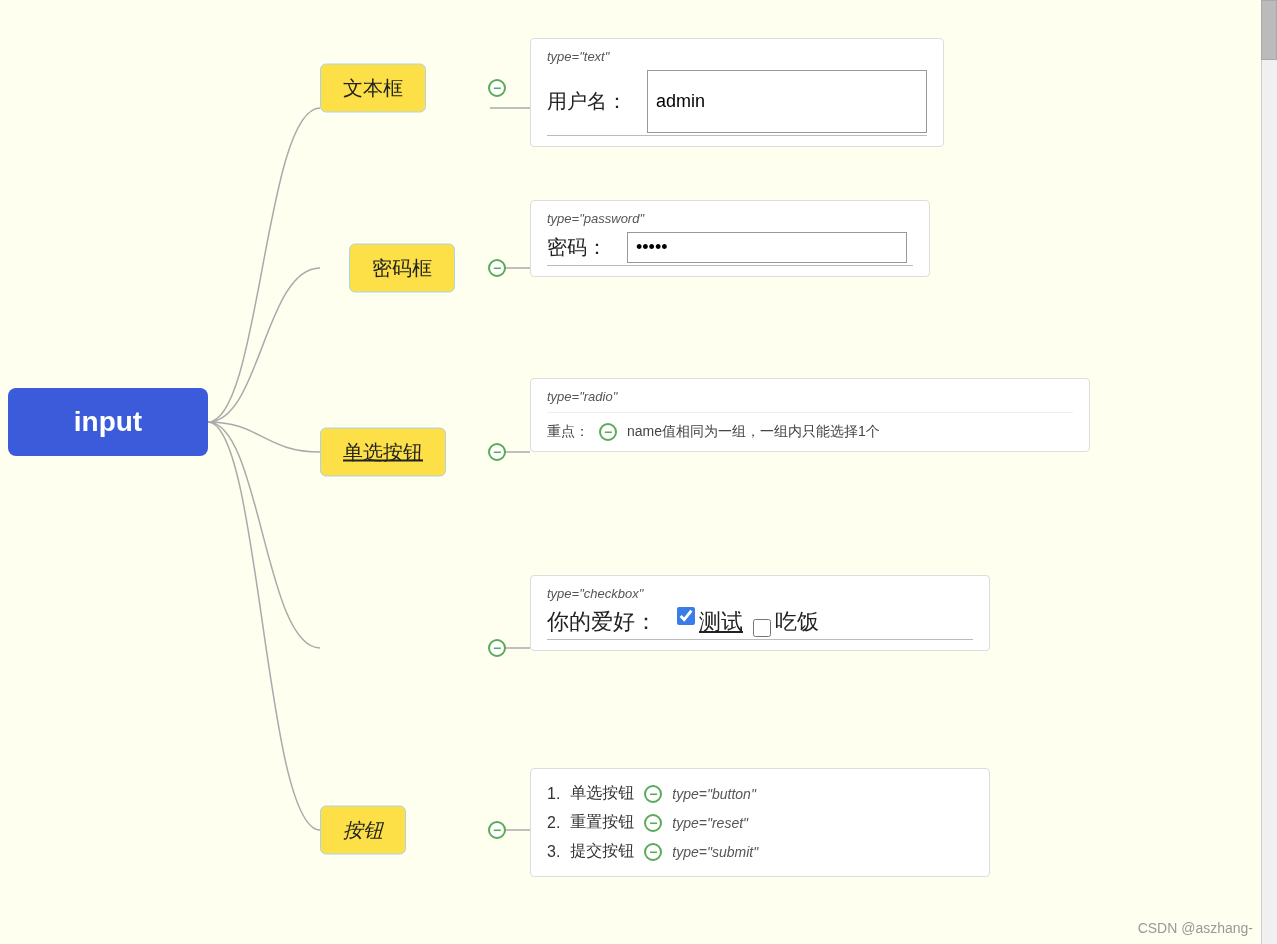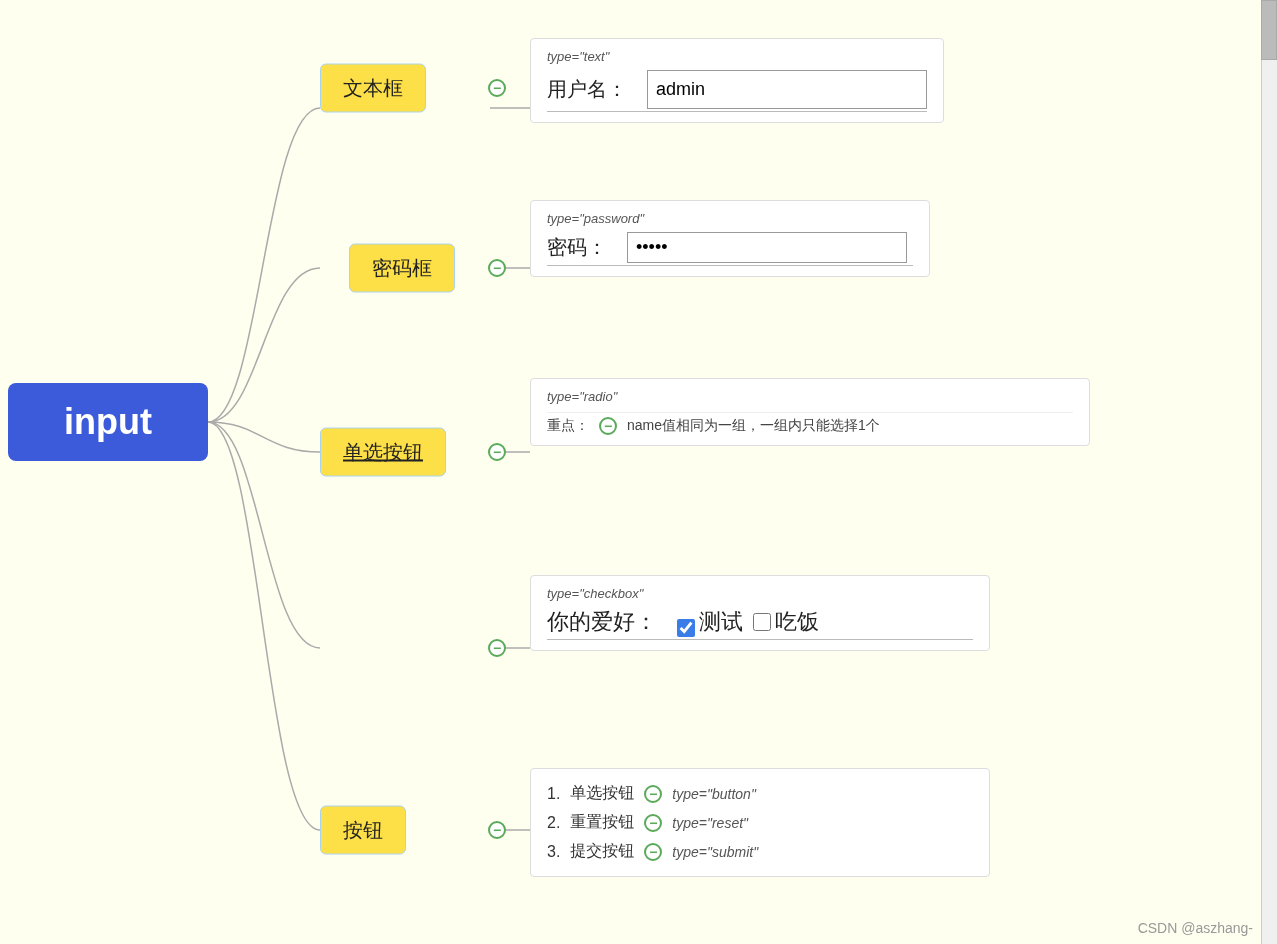--- a/index.html
+++ b/index.html
@@ -30,21 +30,21 @@
     }
 
     
     .root-node {
       position: absolute;
       left: 8px;
       top: 422px;
       transform: translateY(-50%);
       background: #3b5bdb;
       color: white;
-      font-size: 36px;
+      font-size: 28px;
       font-weight: bold;
       padding: 18px 32px;
       border-radius: 8px;
       width: 200px;
       text-align: center;
     }
 
     
     .branch-node {
       position: absolute;
@@ -124,21 +124,21 @@
     }
 
     
     .note-row {
       display: flex;
       align-items: center;
       gap: 10px;
       font-size: 14px;
       color: #444;
       margin-top: 8px;
-      padding-top: 4px;
+      padding-top: 10px;
       border-top: 1px solid #eee;
     }
 
     
     .btn-list-item {
       display: flex;
       align-items: center;
       gap: 10px;
       font-size: 16px;
       color: #333;
@@ -214,21 +214,21 @@
   </div>
 
   <div class="minus-circle" style="position:absolute; top:88px; left:488px; transform:translateY(-50%);">
     <span>−</span>
   </div>
 
   <div class="content-panel" style="top:38px; left:530px; min-width:400px;">
     <div class="type-label">type="text"</div>
     <div class="form-row form-underline">
       <span>用户名：</span>
-      <input type="text" value="admin" style="font-size: 18px; border: 1px solid rgb(153, 153, 153); padding: 8px 8px; width: 280px; outline: none;">
+      <input type="text" value="admin" style="font-size: 18px; border: 1px solid rgb(153, 153, 153); padding: 20px 8px; width: 280px; outline: none;">
     </div>
   </div>
 
   <div class="branch-node" style="top: 268px; left: 320px; transform: translateY(-50%); margin-left: 29px;">
     <span>密码框</span>
   </div>
   <div class="minus-circle" style="position:absolute; top:268px; left:488px; transform:translateY(-50%);">
     <span>−</span>
   </div>
   <div class="content-panel" style="top:200px; left:530px; min-width:400px;">
@@ -257,33 +257,33 @@
   </div>
 
   <div class="minus-circle" style="position:absolute; top:648px; left:488px; transform:translateY(-50%);">
     <span>−</span>
   </div>
   <div class="content-panel" style="top:575px; left:530px; min-width:460px;">
     <div class="type-label">type="checkbox"</div>
     <div class="form-row form-underline" style="font-size:22px;">
       <span>你的爱好：</span>
       <div class="checkbox-group">
-        <label style="display:flex;align-items:flex-end;gap:4px;cursor:pointer;">
+        <label style="display:flex;align-items:flex-start;gap:4px;cursor:pointer;text-decoration:underline;">
           <input type="checkbox" checked="" style="accent-color: rgb(59, 125, 232); width: 18px; height: 18px;">
           <span>测试</span>
         </label>
-        <label style="display:flex;align-items:center;gap:4px;cursor:pointer;">
+        <label style="display:flex;align-items:flex-end;gap:4px;cursor:pointer;">
           <input type="checkbox" style="width: 18px; height: 18px;">
           <span>吃饭</span>
         </label>
       </div>
     </div>
   </div>
 
-  <div class="branch-node" style="top: 830px; left: 320px; transform: translateY(-50%);">
+  <div class="branch-node" style="top: 830px; left: 320px; transform: translateY(-50%); font-style: italic;">
     <span>按钮</span>
   </div>
   <div class="minus-circle" style="position:absolute; top:830px; left:488px; transform:translateY(-50%);">
     <span>−</span>
   </div>
   <div class="content-panel" style="top:768px; left:530px; min-width:460px;">
 
     <div class="btn-list-item">
       <span>1.</span>
       <span>单选按钮</span>

